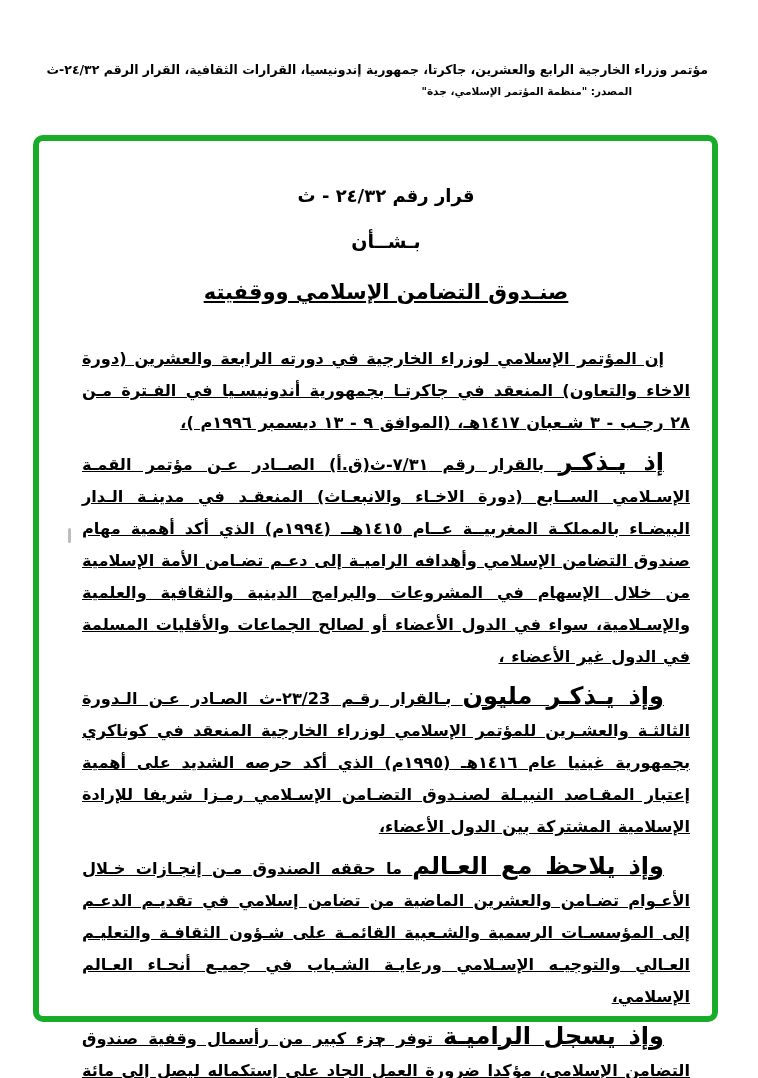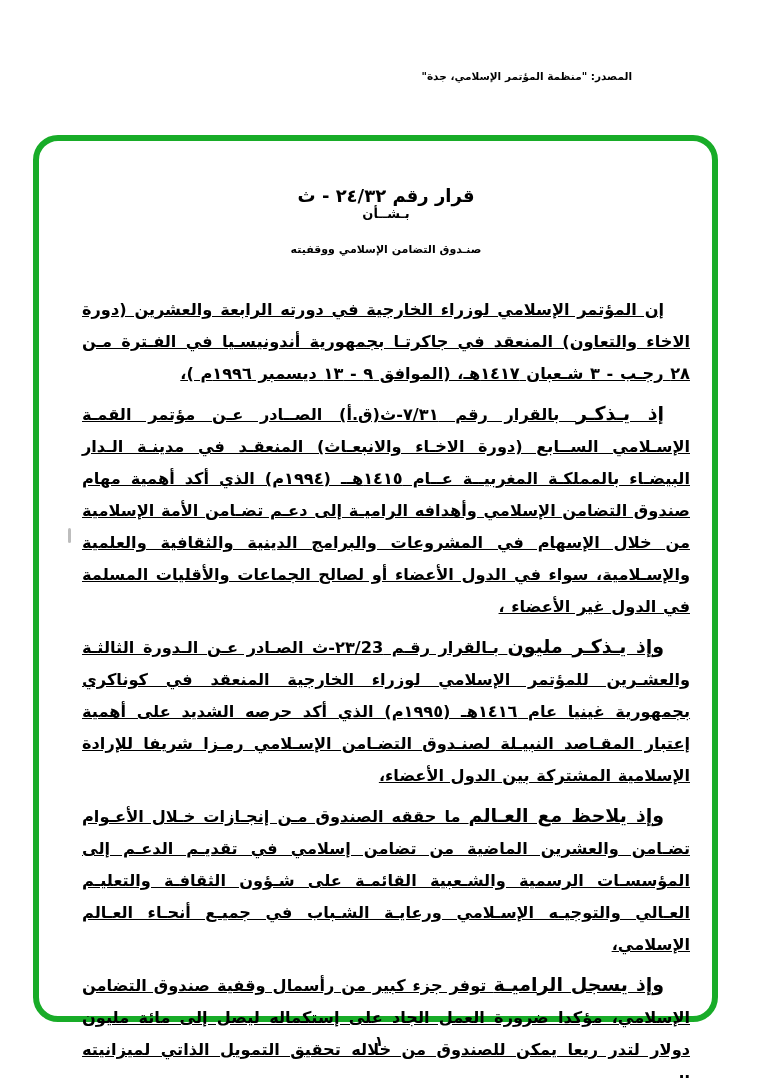--- a/index.html
+++ b/index.html
@@ -39,37 +39,37 @@
     border-radius: 10px;
     padding: 44px 22px 0 43px;
     direction: rtl;
     background: #ffffff;
   }
   .title-block {
     text-align: center;
     font-weight: bold;
   }
   .title-line1 { font-size: 18px; }
-  .title-line2 { font-size: 13px; margin-top: 0; }
-  .title-line3 { font-size: 11px; margin-top: 22px; }
+  .title-line2 { font-size: 19px; margin-top: 24px; }
+  .title-line3 { font-size: 21px; margin-top: 28px; text-decoration: underline; }
   .paragraphs {
     margin-top: 36px;
     font-size: 16.2px;
     font-weight: bold;
     line-height: 32px;
     text-align: justify;
     text-align-last: right;
     word-spacing: 1px;
   }
   p.para {
     margin: 0 0 7px 0;
     text-indent: 26px;
     text-decoration: underline;
   }
-  .lead { font-size: 19px; }
+  .lead { font-size: 24px; }
   .page-number {
     position: absolute;
     top: 1033px; left: 0;
     width: 758px;
     text-align: center;
     font-size: 14px;
     font-weight: bold;
   }
   .artifact {
     position: absolute;
@@ -77,24 +77,25 @@
     width: 3px; height: 15px;
     background: #9a9a9a;
     opacity: 0.65;
     border-radius: 2px;
   }
 </style>
 </head>
 <body>
 
 <header class="header">
+  <div class="header-line1">مؤتمر وزراء الخارجية الرابع والعشرين، جاكرتا، جمهورية إندونيسيا، القرارات الثقافية، القرار الرقم ٢٤/٣٢-ث</div>
   <div class="header-line2">المصدر:  "منظمة المؤتمر الإسلامي، جدة"</div>
 </header>
 
-<main class="frame" style="border-color: rgb(24, 172, 40); border-radius: 25px;">
+<main class="frame" style="border-color: rgb(24, 172, 40);">
   <div class="title-block">
     <div class="title-line1">قرار رقم ٢٤/٣٢ - ث</div>
     <div class="title-line2">بـشــأن</div>
     <div class="title-line3">صنـدوق التضامن الإسلامي ووقفيته</div>
   </div>
 
   <div class="paragraphs">
     <p class="para"><span class="lead"></span><span>إن المؤتمر الإسلامي لوزراء الخارجية في دورته الرابعة والعشرين  (دورة الاخاء والتعاون) المنعقد في جاكرتـا بجمهورية أندونيسـيا في الفـترة مـن ٢٨ رجـب  -  ٣  شـعبان ١٤١٧هـ، (الموافق ٩ - ١٣ ديسمبر ١٩٩٦م )،</span></p>
 
     <p class="para"><span class="lead">إذ يـذكـر</span><span> بالقرار رقم ٧/٣١-ث(ق.أ) الصــادر عـن مؤتمر القمـة الإسـلامي الســابع (دورة الاخـاء والانبعـاث) المنعقـد في مدينـة الـدار البيضـاء بالمملكـة المغربيــة عــام ١٤١٥هــ (١٩٩٤م) الذي أكد أهمية مهام صندوق التضامن الإسلامي وأهدافه  الراميـة إلى دعـم تضـامن الأمة الإسلامية من خلال الإسهام في المشروعات والبرامج الدينية والثقافية والعلمية والإسـلامية، سواء في الدول الأعضاء أو لصالح الجماعات والأقليات المسلمة في الدول غير الأعضاء ،</span></p>

